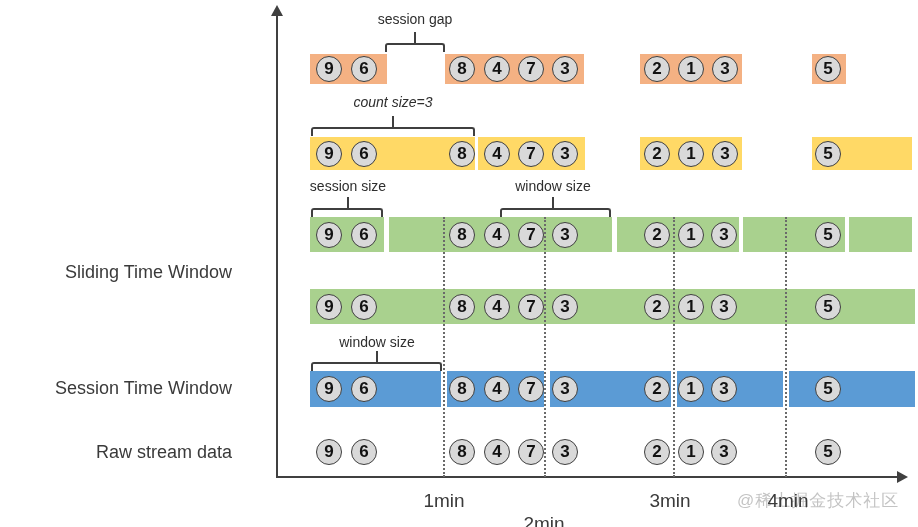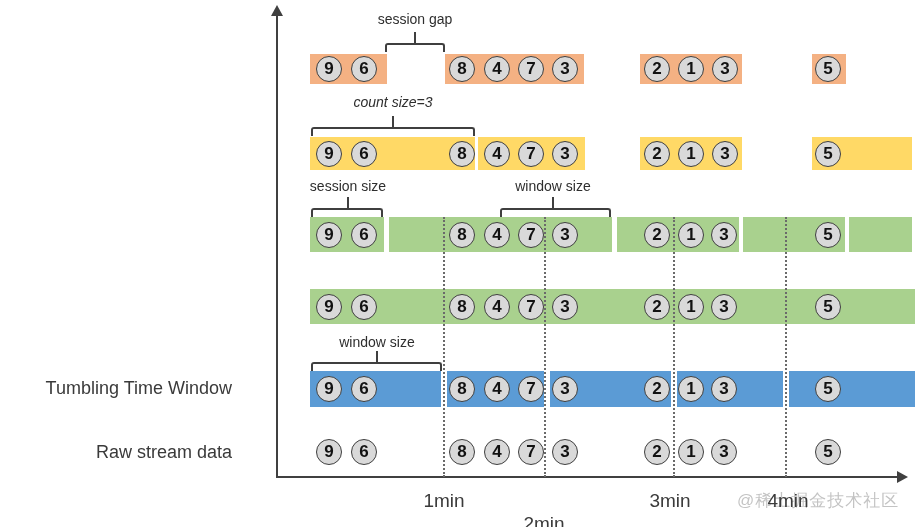--- a/index.html
+++ b/index.html
@@ -87,20 +87,21 @@
     <div class="band-block" style="left: 478px; top: 137px; width: 107px; height: 33px; background: rgb(255, 217, 102);"></div>
     <div class="circle" style="left: 484px; top: 140.5px;">4</div>
     <div class="circle" style="left: 518px; top: 140.5px;">7</div>
     <div class="circle" style="left: 552px; top: 140.5px;">3</div>
     <div class="band-block" style="left: 640px; top: 137px; width: 102px; height: 33px; background: rgb(255, 217, 102);"></div>
     <div class="circle" style="left: 644px; top: 140.5px;">2</div>
     <div class="circle" style="left: 678px; top: 140.5px;">1</div>
     <div class="circle" style="left: 712px; top: 140.5px;">3</div>
     <div class="band-block" style="left: 812px; top: 137px; width: 100px; height: 33px; background: rgb(255, 217, 102);"></div>
     <div class="circle" style="left: 815px; top: 140.5px;">5</div>
+    <div class="row-label" style="top: 261px;">Sliding Time Window</div>
     <div class="band-block" style="left: 310px; top: 217px; width: 74px; height: 35px; background: rgb(169, 209, 142);"></div>
     <div class="circle" style="left: 316px; top: 221.5px;">9</div>
     <div class="circle" style="left: 351px; top: 221.5px;">6</div>
     <div class="band-block" style="left: 389px; top: 217px; width: 223px; height: 35px; background: rgb(169, 209, 142);"></div>
     <div class="circle" style="left: 449px; top: 221.5px;">8</div>
     <div class="circle" style="left: 484px; top: 221.5px;">4</div>
     <div class="circle" style="left: 518px; top: 221.5px;">7</div>
     <div class="circle" style="left: 552px; top: 221.5px;">3</div>
     <div class="band-block" style="left: 617px; top: 217px; width: 122px; height: 35px; background: rgb(169, 209, 142);"></div>
     <div class="circle" style="left: 644px; top: 221.5px;">2</div>
@@ -113,21 +114,21 @@
     <div class="circle" style="left: 316px; top: 293.5px;">9</div>
     <div class="circle" style="left: 351px; top: 293.5px;">6</div>
     <div class="circle" style="left: 449px; top: 293.5px;">8</div>
     <div class="circle" style="left: 484px; top: 293.5px;">4</div>
     <div class="circle" style="left: 518px; top: 293.5px;">7</div>
     <div class="circle" style="left: 552px; top: 293.5px;">3</div>
     <div class="circle" style="left: 644px; top: 293.5px;">2</div>
     <div class="circle" style="left: 678px; top: 293.5px;">1</div>
     <div class="circle" style="left: 711px; top: 293.5px;">3</div>
     <div class="circle" style="left: 815px; top: 293.5px;">5</div>
-    <div class="row-label" style="top: 377px;">Tumbling Time Window</div>
+    <div class="row-label" style="top: 377px;">Session Time Window</div>
     <div class="band-block" style="left: 310px; top: 371px; width: 131px; height: 36px; background: rgb(91, 155, 213);"></div>
     <div class="circle" style="left: 316px; top: 376px;">9</div>
     <div class="circle" style="left: 351px; top: 376px;">6</div>
     <div class="band-block" style="left: 447px; top: 371px; width: 97px; height: 36px; background: rgb(91, 155, 213);"></div>
     <div class="circle" style="left: 449px; top: 376px;">8</div>
     <div class="circle" style="left: 484px; top: 376px;">4</div>
     <div class="circle" style="left: 518px; top: 376px;">7</div>
     <div class="band-block" style="left: 550px; top: 371px; width: 121px; height: 36px; background: rgb(91, 155, 213);"></div>
     <div class="circle" style="left: 552px; top: 376px;">3</div>
     <div class="circle" style="left: 644px; top: 376px;">2</div>

